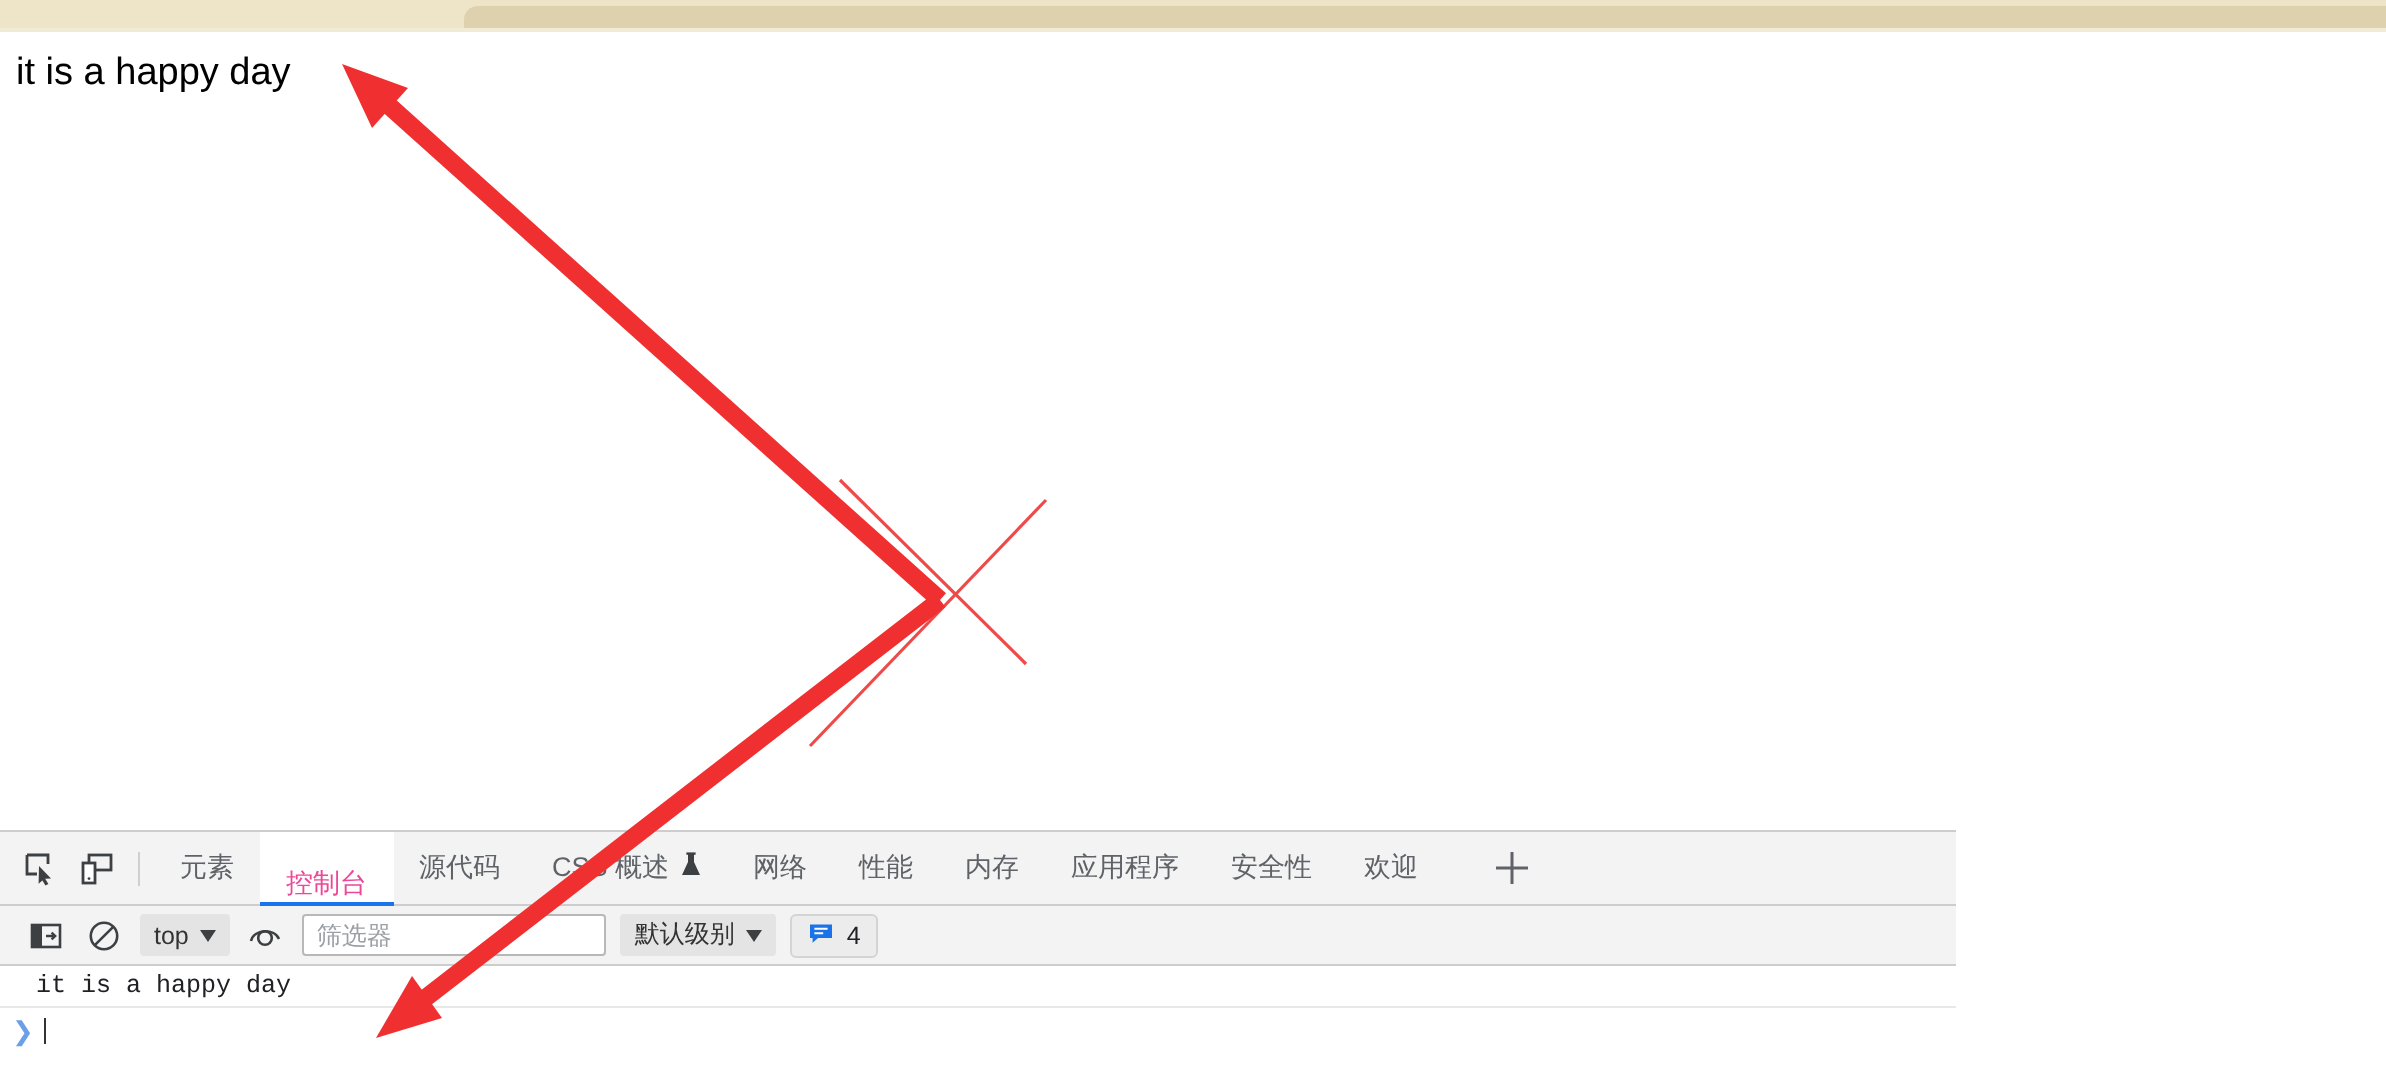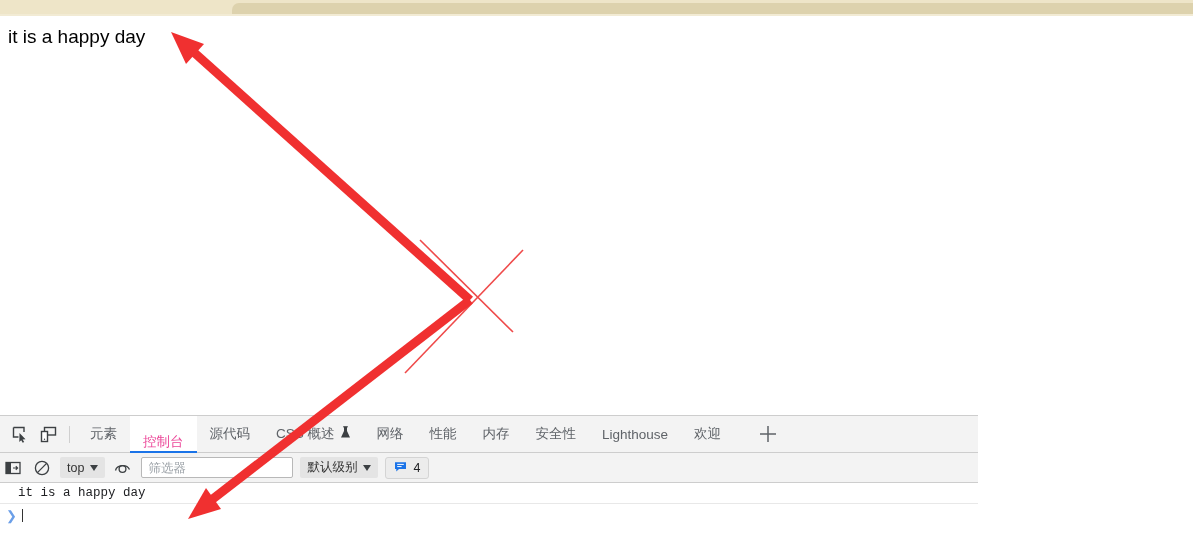--- a/index.html
+++ b/index.html
@@ -131,21 +131,21 @@
   }
 
   
   #console-toolbar {
     position: relative;
     height: 30px;
     background: #f3f3f3;
     border-bottom: 1px solid #cdcdcd;
     display: flex;
     align-items: center;
-    padding: 0 2px;
+    padding: 0 12px;
     gap: 7px;
     box-sizing: border-box;
   }
   .ct-icon {
     width: 22px;
     height: 22px;
     display: flex;
     align-items: center;
     justify-content: center;
     flex: 0 0 auto;
@@ -298,24 +298,24 @@
     <div class="dt-tab">
       <span>网络</span>
     </div>
     <div class="dt-tab">
       <span>性能</span>
     </div>
     <div class="dt-tab">
       <span>内存</span>
     </div>
     <div class="dt-tab">
+      <span>应用程序</span>
+    </div>
+    <div class="dt-tab">
       <span>安全性</span>
-    </div>
-    <div class="dt-tab">
-      <span>Lighthouse</span>
     </div>
     <div class="dt-tab">
       <span>欢迎</span>
     </div>
 
     <div id="add-tab-btn">
       <svg width="22" height="22" viewBox="0 0 22 22">
         <path d="M11 3 V19 M3 11 H19" stroke="#5f6368" stroke-width="1.5"></path>
       </svg>
     </div>

